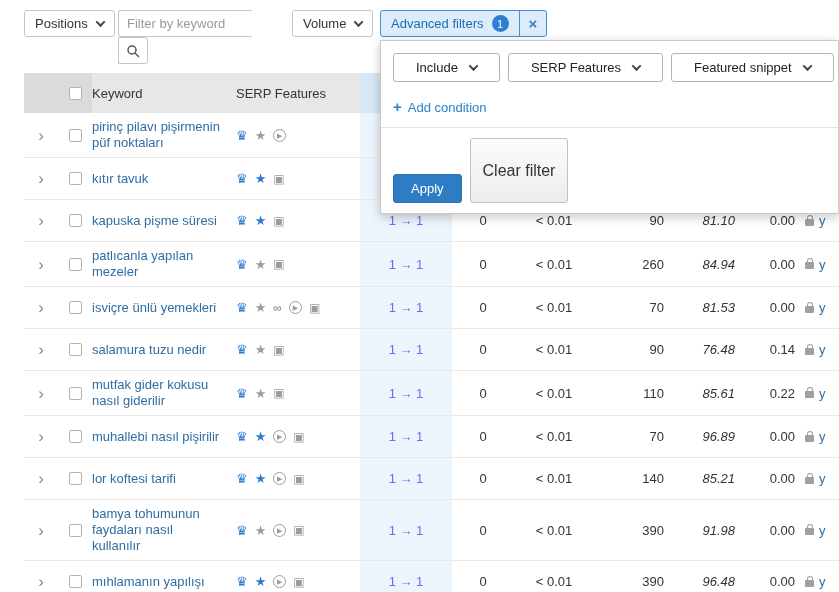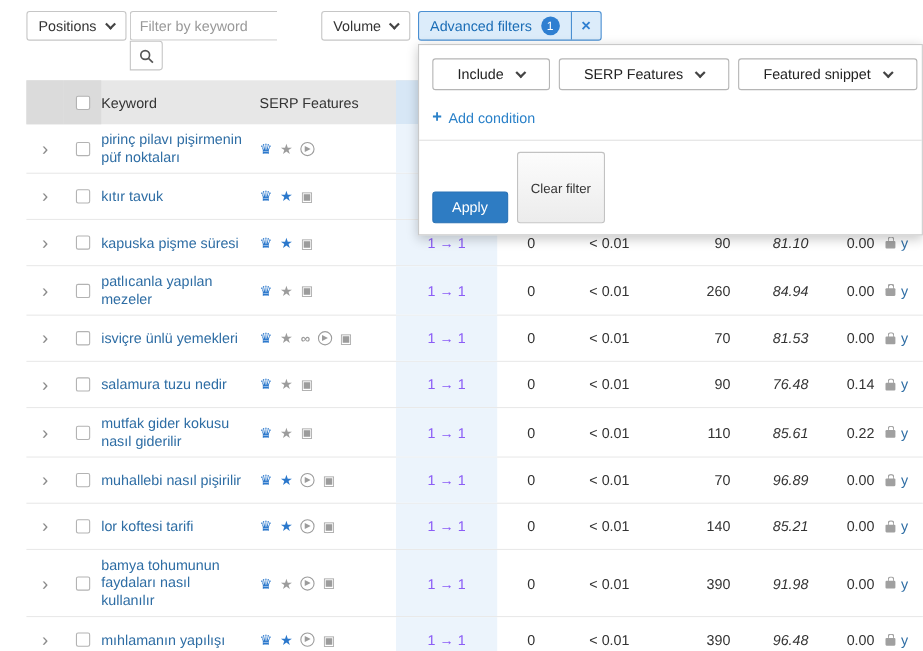--- a/index.html
+++ b/index.html
@@ -73,21 +73,21 @@
     display: inline-flex; align-items: flex-end; gap: 6px; cursor: pointer;
   }
   .fp-add .plus::before { content: "+"; font-size: 15px; font-weight: bold; }
   .fp-footer { border-top: 1px solid #e2e2e2; padding: 10px 12px; display: flex; gap: 8px; }
   .btn-apply {
     background: #2e7cc3; color: #fff; border: 1px solid #2a72b5; border-radius: 3px;
     padding: 6px 17px; font-size: 13px; cursor: pointer; font-family: "Liberation Sans", sans-serif; margin-top: 36px;
   }
   .btn-clear {
     background: linear-gradient(#fcfcfc, #ececec); border: 1px solid #c2c2c2; border-radius: 3px;
-    padding: 6px 12px; font-size: 12px; color: #333; cursor: pointer; font-family: "Liberation Sans", sans-serif;
+    padding: 6px 12px; font-size: 16px; color: #333; cursor: pointer; font-family: "Liberation Sans", sans-serif;
   }
 
   
   .table { position: absolute; top: 73px; left: 24px; right: 0; }
   .cell { flex-shrink: 0; display: flex; align-items: center; }
   .c-expand  { width: 34px; justify-content: center; }
   .c-check   { width: 34px; justify-content: center; }
   .c-keyword { width: 138px; padding: 6px 8px 6px 0; }
   .c-serp    { width: 130px; gap: 7px; padding-left: 6px; }
   .c-pos     { width: 92px; justify-content: center; color: #8b5cf6; }

